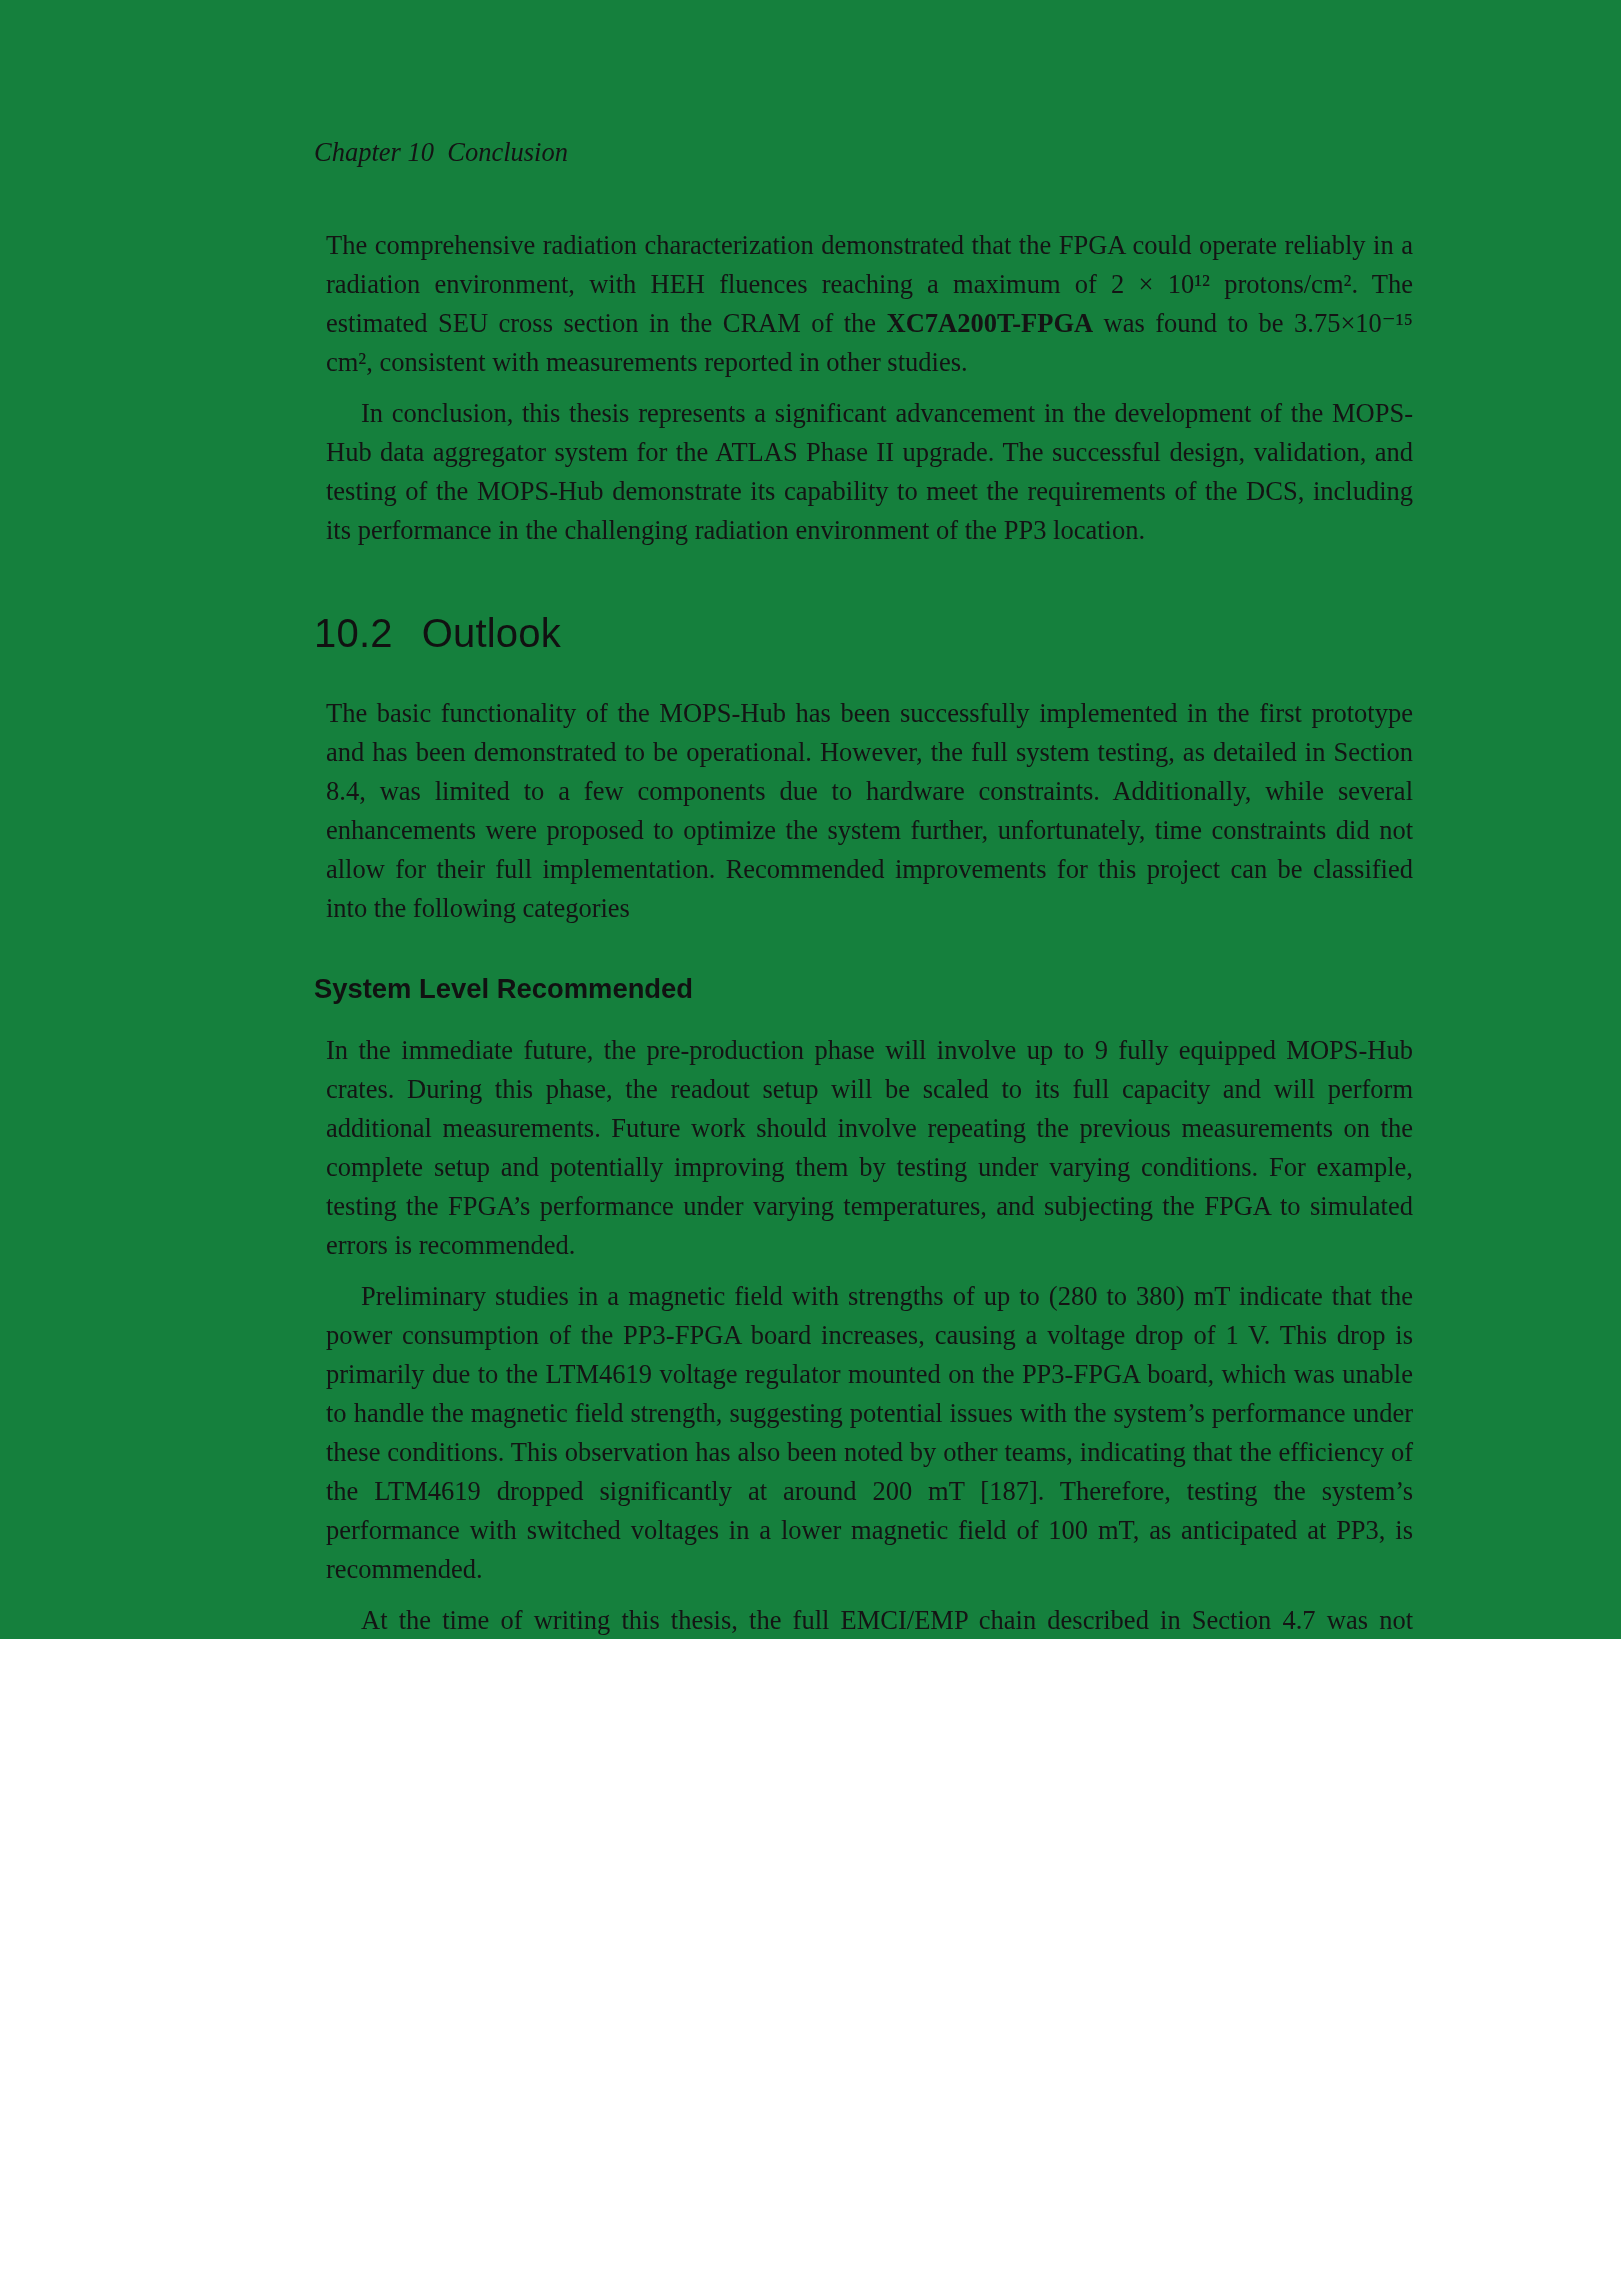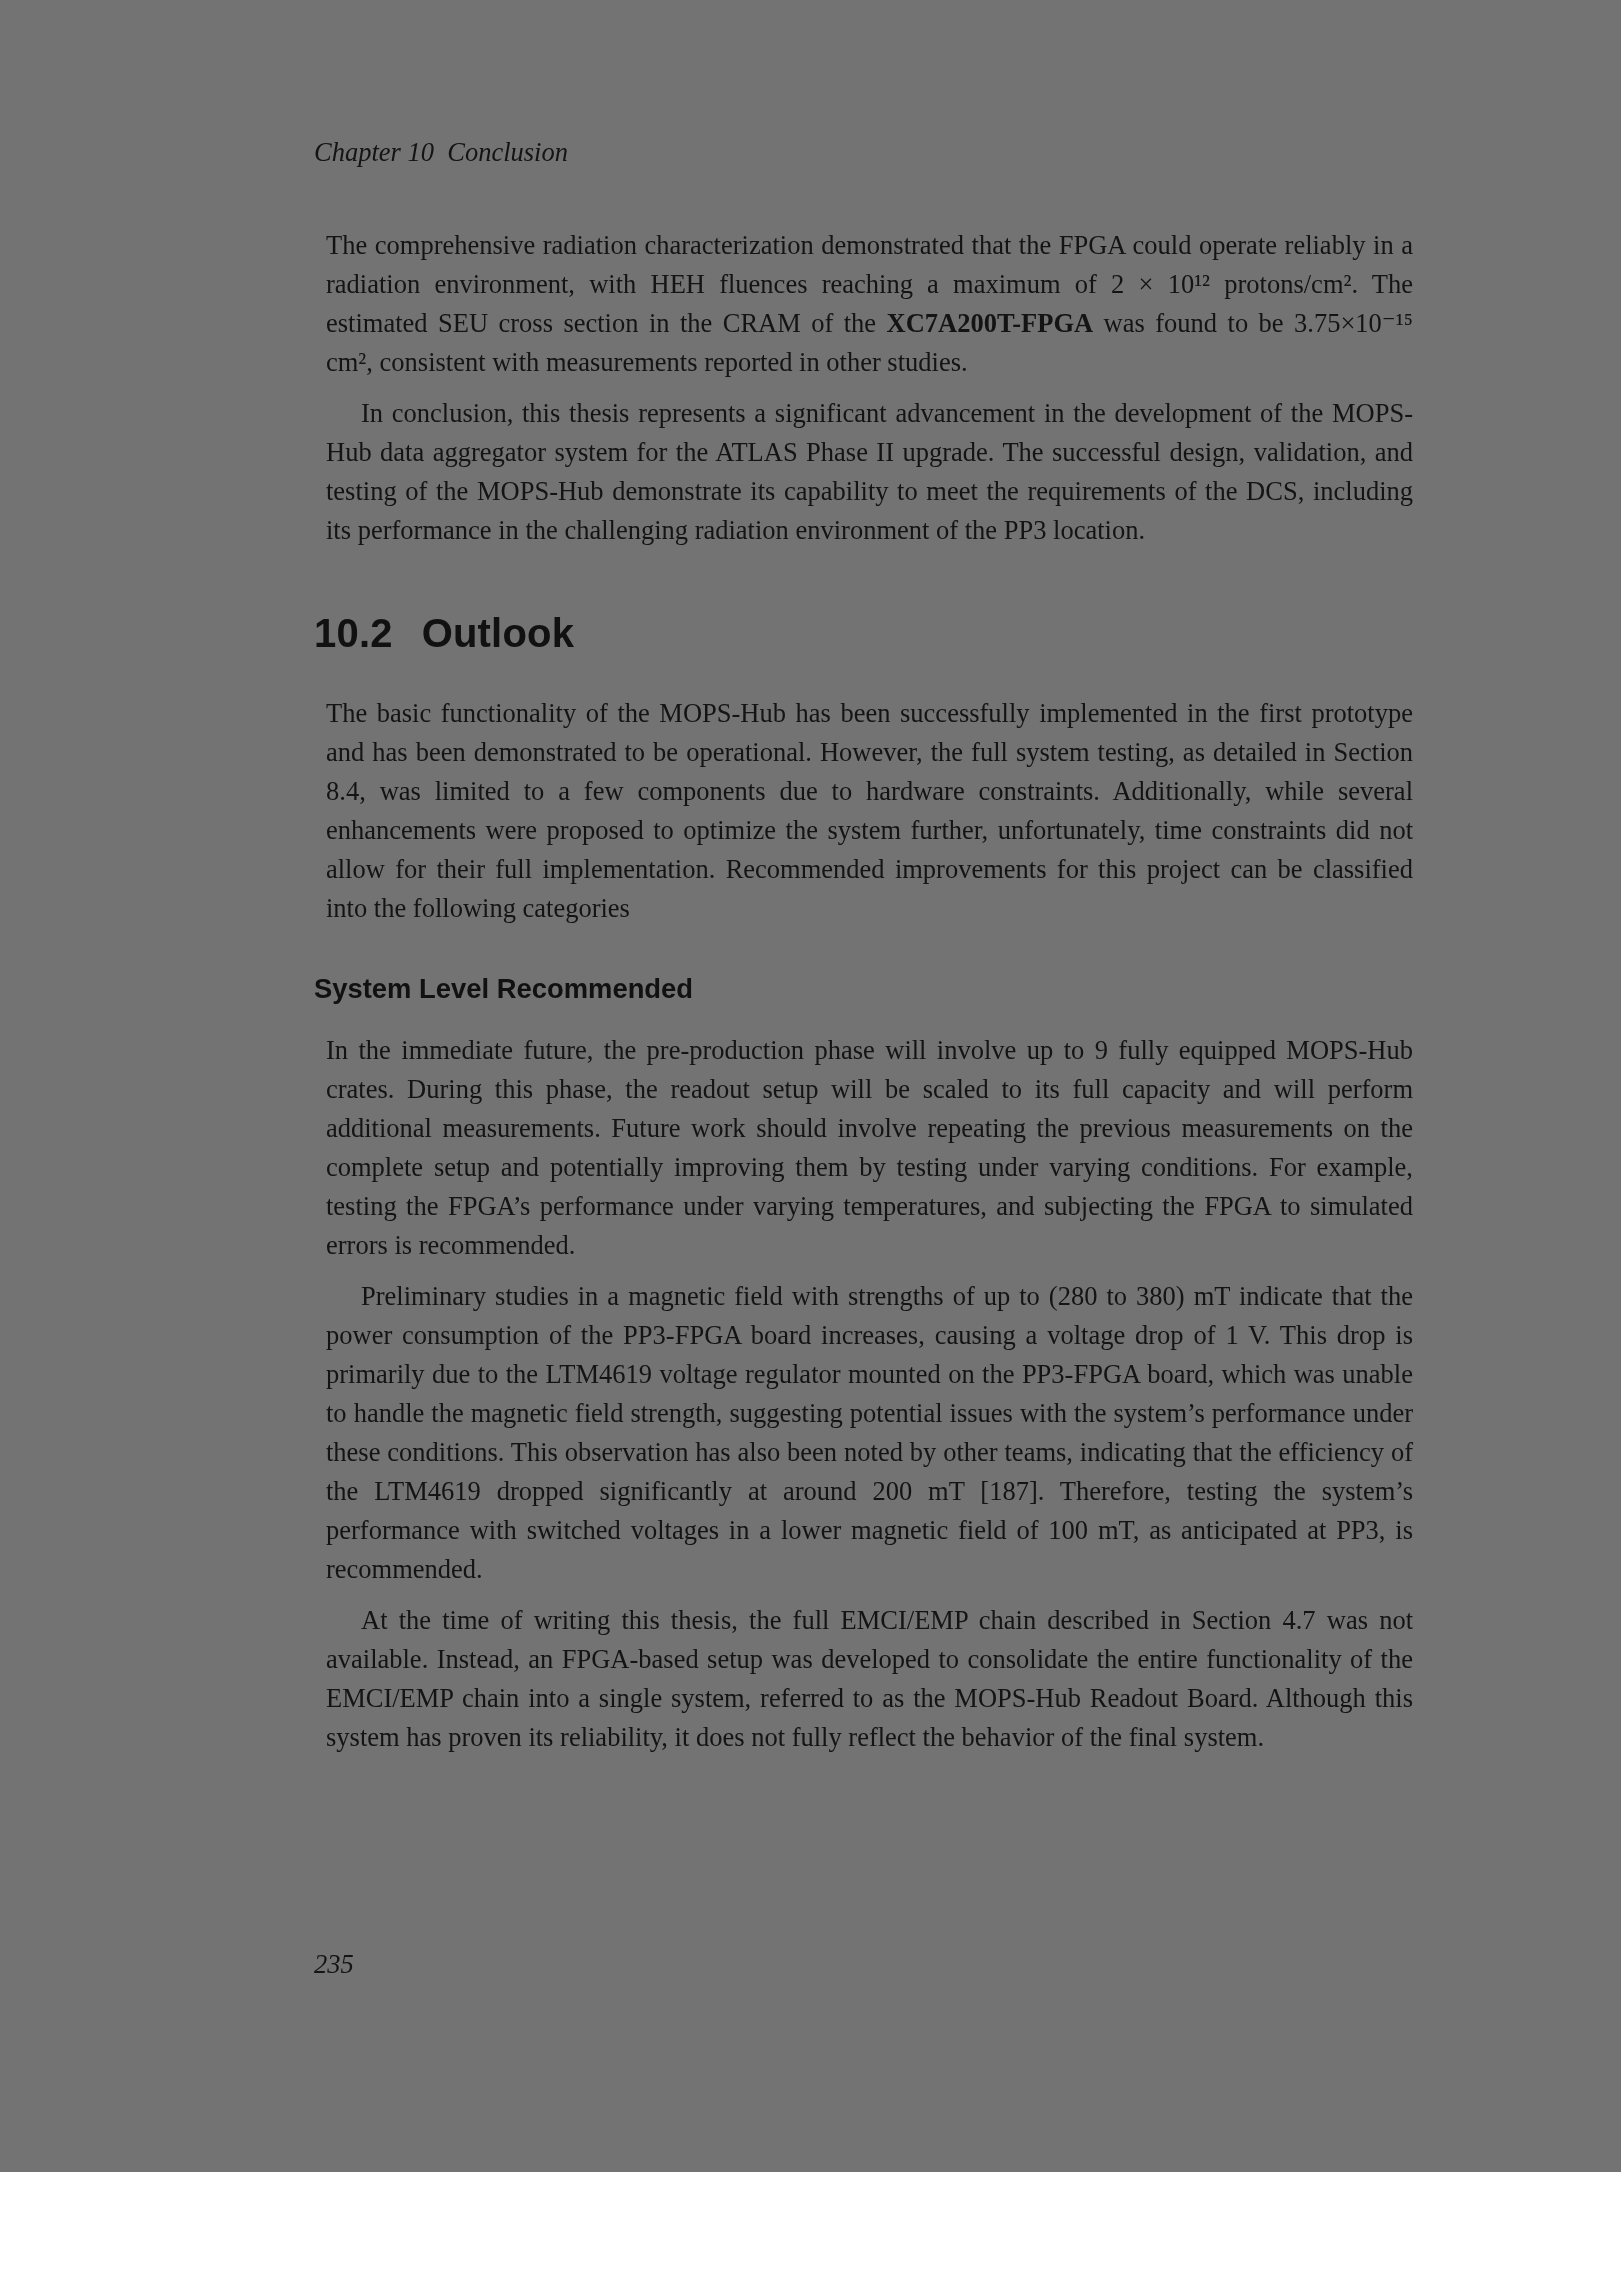--- a/index.html
+++ b/index.html
@@ -3,22 +3,22 @@
 <meta charset="utf-8">
 <style>
   html, body {
     margin: 0;
     padding: 0;
     background: #ffffff;
   }
   .page {
     position: relative;
     width: 1621px;
-    height: 2172px;
-    background: #737373;
+    height: 1639px;
+    background: #15803d;
     color: #141414;
     font-family: "Liberation Serif", "DejaVu Serif", serif;
     overflow: hidden;
   }
   .content {
     position: absolute;
     left: 314px;
     top: 137px;
     width: 1111px;
   }
@@ -36,21 +36,21 @@
     margin: 12px;
   }
   .body p.indent {
     text-indent: 35px;
   }
   .bold-term {
     font-weight: bold;
   }
   h1.section {
     font-family: "Liberation Sans", "DejaVu Sans", sans-serif;
-    font-weight: 700;
+    font-weight: 400;
     font-size: 40px;
     line-height: 1.2;
     letter-spacing: 0.2px;
     margin: 59px 0 37px 0;
     color: #111111;
   }
   h1.section .secnum {
     margin-right: 29px;
   }
   h2.subsection {

